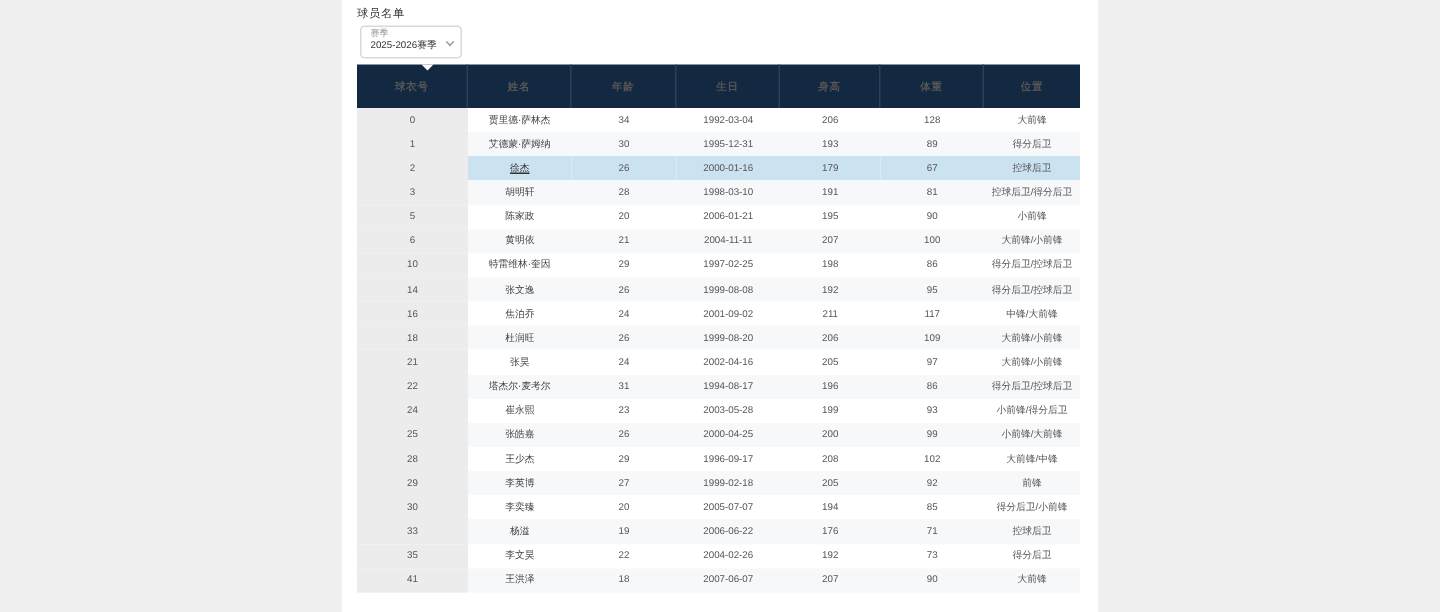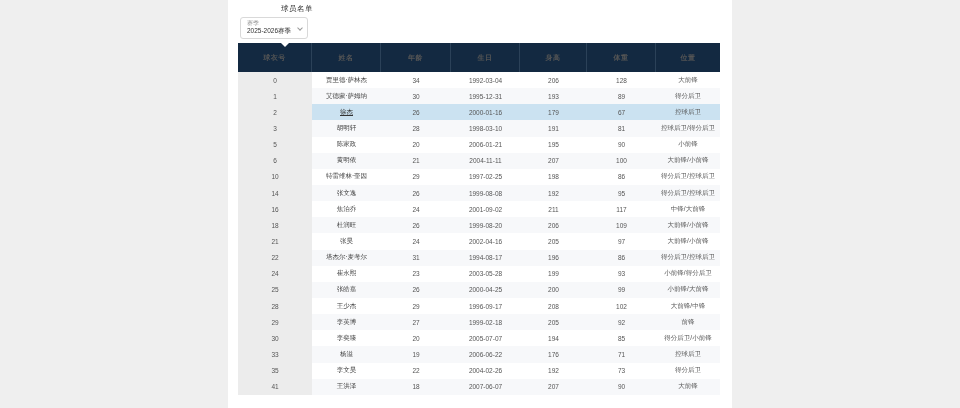--- a/index.html
+++ b/index.html
@@ -8,21 +8,21 @@
     background:#efefef;
     font-family:"Liberation Sans","DejaVu Sans",sans-serif;
     color:#333;
   }
   .panel {
     position:absolute; left:228px; top:0; width:504px; height:408px;
     background:#ffffff;
   }
   .page-title {
     position:absolute; left:10px; top:4px;
-    font-size:7.5px; color:#333; letter-spacing:.5px;margin-left:43px;
+    font-size:7.5px; color:#333; letter-spacing:.5px;
   }
   
   .season-select {
     position:absolute; left:12px; top:17px; width:68px; height:22px;
     border:1px solid #d9d9d9; border-radius:3px; background:#fff;
     padding:2px 12px 2px 6px; cursor:pointer;
   }
   .season-label { display:block; font-size:6px; color:#999; line-height:7px; }
   .season-value { display:block; font-size:6.5px; color:#333; line-height:8px; white-space:nowrap; }
   .chev {

